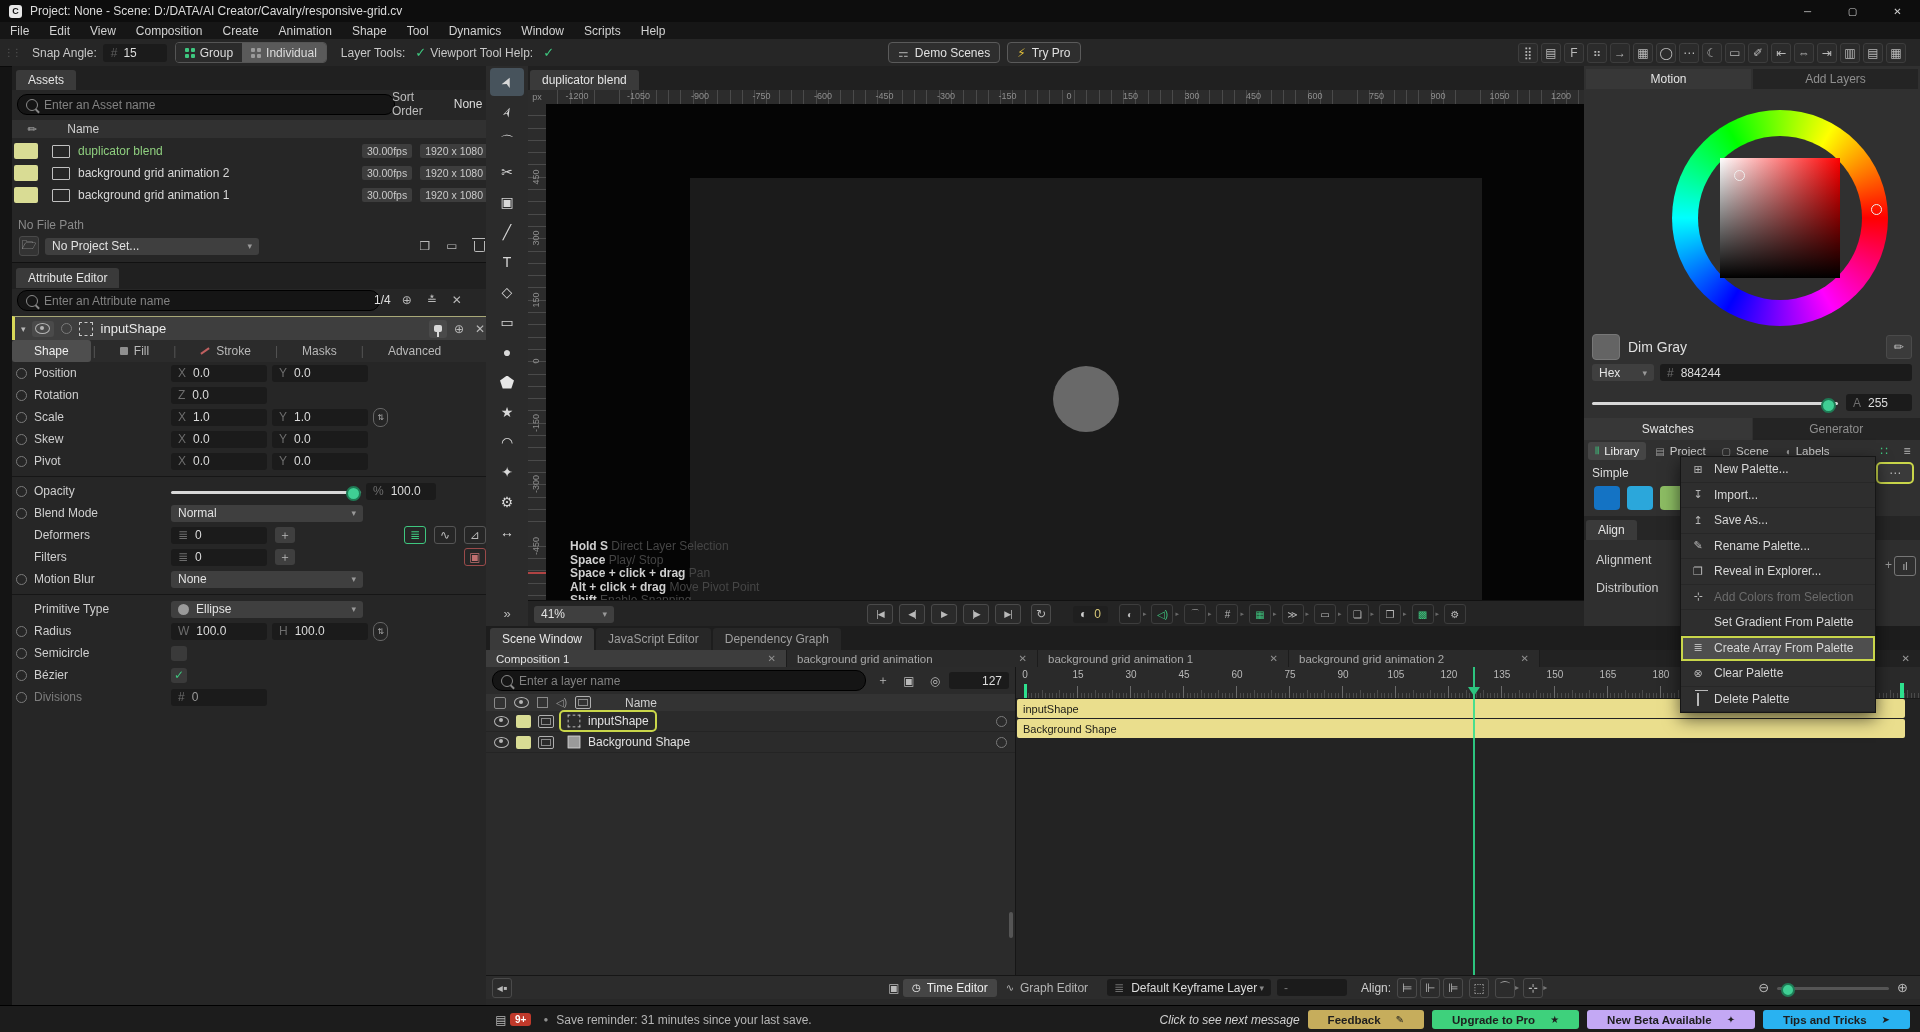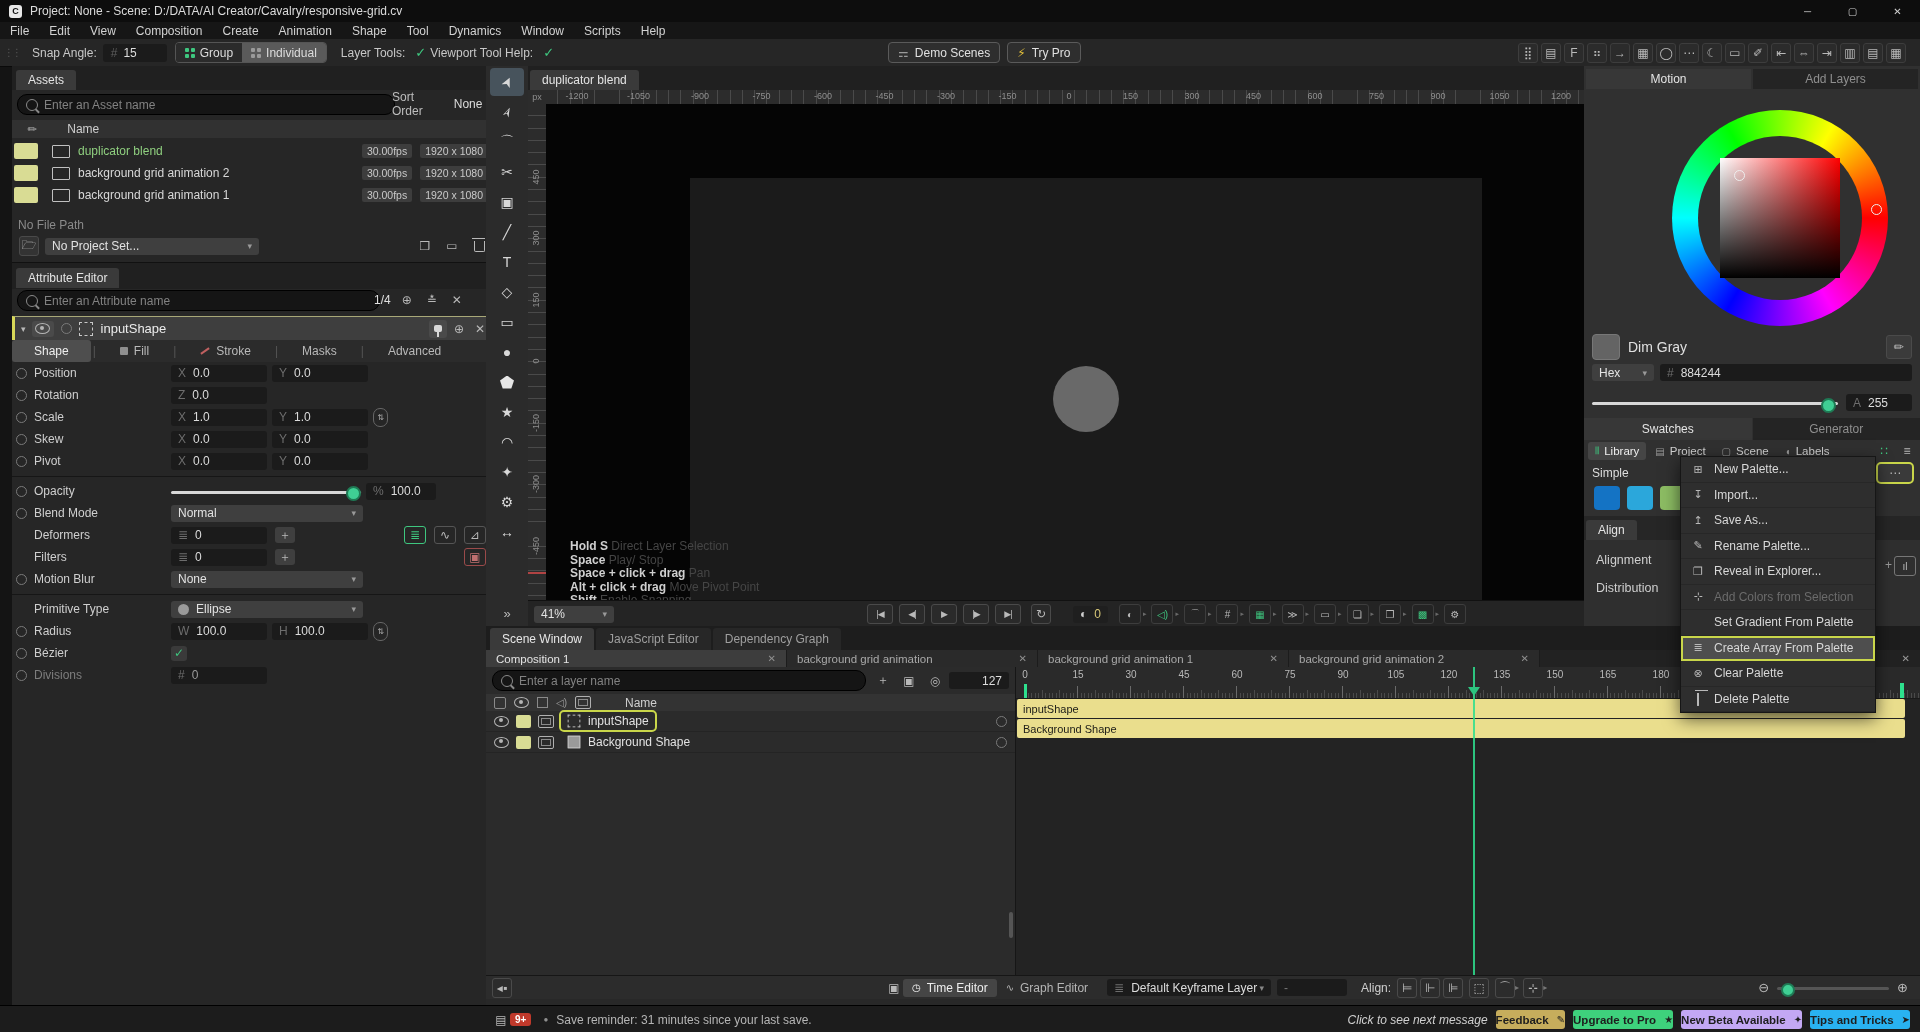--- a/index.html
+++ b/index.html
@@ -62,21 +62,21 @@
   .rtab.on{background:#373737;color:#e4e4e4;}
   .libtab{height:18px;display:flex;align-items:center;gap:5px;padding:0 7px;border-radius:3px;color:#cfcfcf;font-size:11.5px;}
   .libtab.on{background:#454545;color:#eee;}
   .menu{position:absolute;left:1680px;top:456px;width:194px;background:#2e2e2e;border:1px solid #161616;box-shadow:0 6px 16px rgba(0,0,0,.6);z-index:50;}
   .mi{height:24.5px;display:flex;align-items:center;gap:9px;padding:0 10px;color:#d8d8d8;font-size:12px;border-bottom:1px solid #272727;}
   .mi .ic{width:14px;text-align:center;color:#b9b9b9;flex:none;font-size:11px;}
   .mi.dis{color:#6b6b6b;}
   .mi.hl{background:#4e4e4e;outline:2px solid #c9d64a;outline-offset:-2px;}
   .swatchbox{width:26px;height:24px;border-radius:4px;flex:none;}
   #statusbar{left:0;top:1005px;width:1920px;height:27px;background:#1c1c1c;border-top:1px solid #000;display:flex;align-items:center;}
-  .stbtn{height:19px;border-radius:3px;display:flex;align-items:center;gap:8px;padding:0 0;color:#1e1e1e;font-weight:bold;font-size:11.5px;margin-left:8px;}
+  .stbtn{height:19px;border-radius:3px;display:flex;align-items:center;gap:15px;padding:0 20px;color:#1e1e1e;font-weight:bold;font-size:11.5px;margin-left:8px;}
   .trash{width:9px;height:10px;border:1px solid #b9b9b9;border-top:none;border-radius:0 0 2px 2px;position:relative;margin:0 auto;}
   .trash:before{content:"";position:absolute;left:-3px;top:-3px;width:13px;height:1.5px;background:#b9b9b9;}
   .gradchip{width:13px;height:7px;background:linear-gradient(to right,#888,#eee);border-radius:1px;}
   .pin{width:8px;height:7px;background:#d8d8d8;border-radius:2px;position:relative;margin:0 auto;}
   .pin:after{content:"";position:absolute;left:3px;top:7px;width:2px;height:5px;background:#d8d8d8;}
   .eye{width:13px;height:9px;border:1.3px solid #b5b5b5;border-radius:50%;position:relative;}
   .eye:after{content:"";position:absolute;left:3.5px;top:1.5px;width:4px;height:4px;border-radius:50%;background:#b5b5b5;}
   .filmico{width:14px;height:11px;border:1px solid #b0b0b0;border-radius:2px;position:relative;}
   .filmico:after{content:"";position:absolute;left:2px;right:2px;top:2px;bottom:2px;border:1px solid #8a8a8a;}
   .dashbox{width:12px;height:12px;border:1.2px dashed #c8c8c8;}
@@ -410,20 +410,25 @@
         <span style="width: 132px; color: rgb(207, 207, 207);">Radius</span>
         <span class="field" style="width: 82px; flex: 0 0 auto;">
           <span class="pfx">W</span>
           <span>100.0</span>
         </span>
         <span class="field" style="width: 82px; flex: 0 0 auto;">
           <span class="pfx">H</span>
           <span>100.0</span>
         </span>
         <span style="border: 1px solid rgb(102, 102, 102); border-radius: 7px; width: 13px; height: 17px; display: flex; align-items: center; justify-content: center; color: rgb(170, 170, 170); font-size: 8px;">⇅</span>
+      </div>
+      <div class="row" style="position: relative; height: 22px; padding: 0px 4px; gap: 5px;">
+        <span class="circ" style="flex: 0 0 auto; margin-right: 2px;"></span>
+        <span style="width: 132px; color: rgb(207, 207, 207);">Semicircle</span>
+        <span class="row" style="width: 16px; height: 15px; background: rgb(58, 58, 58); border-radius: 3px; justify-content: center; color: rgb(62, 199, 127); font-weight: bold; font-size: 12px;"></span>
       </div>
       <div class="row" style="position: relative; height: 22px; padding: 0px 4px; gap: 5px;">
         <span class="circ" style="flex: 0 0 auto; margin-right: 2px;"></span>
         <span style="width: 132px; color: rgb(207, 207, 207);">Bézier</span>
         <span class="row" style="width: 16px; height: 15px; background: rgb(58, 58, 58); border-radius: 3px; justify-content: center; color: rgb(62, 199, 127); font-weight: bold; font-size: 12px;">✓</span>
       </div>
       <div class="row" style="position: relative; height: 22px; padding: 0px 4px; gap: 5px;">
         <span class="circ" style="flex: 0 0 auto; margin-right: 2px;"></span>
         <span style="width: 132px; color: rgb(125, 125, 125);">Divisions</span>
         <span class="field" style="width: 82px; flex: 0 0 auto;">

